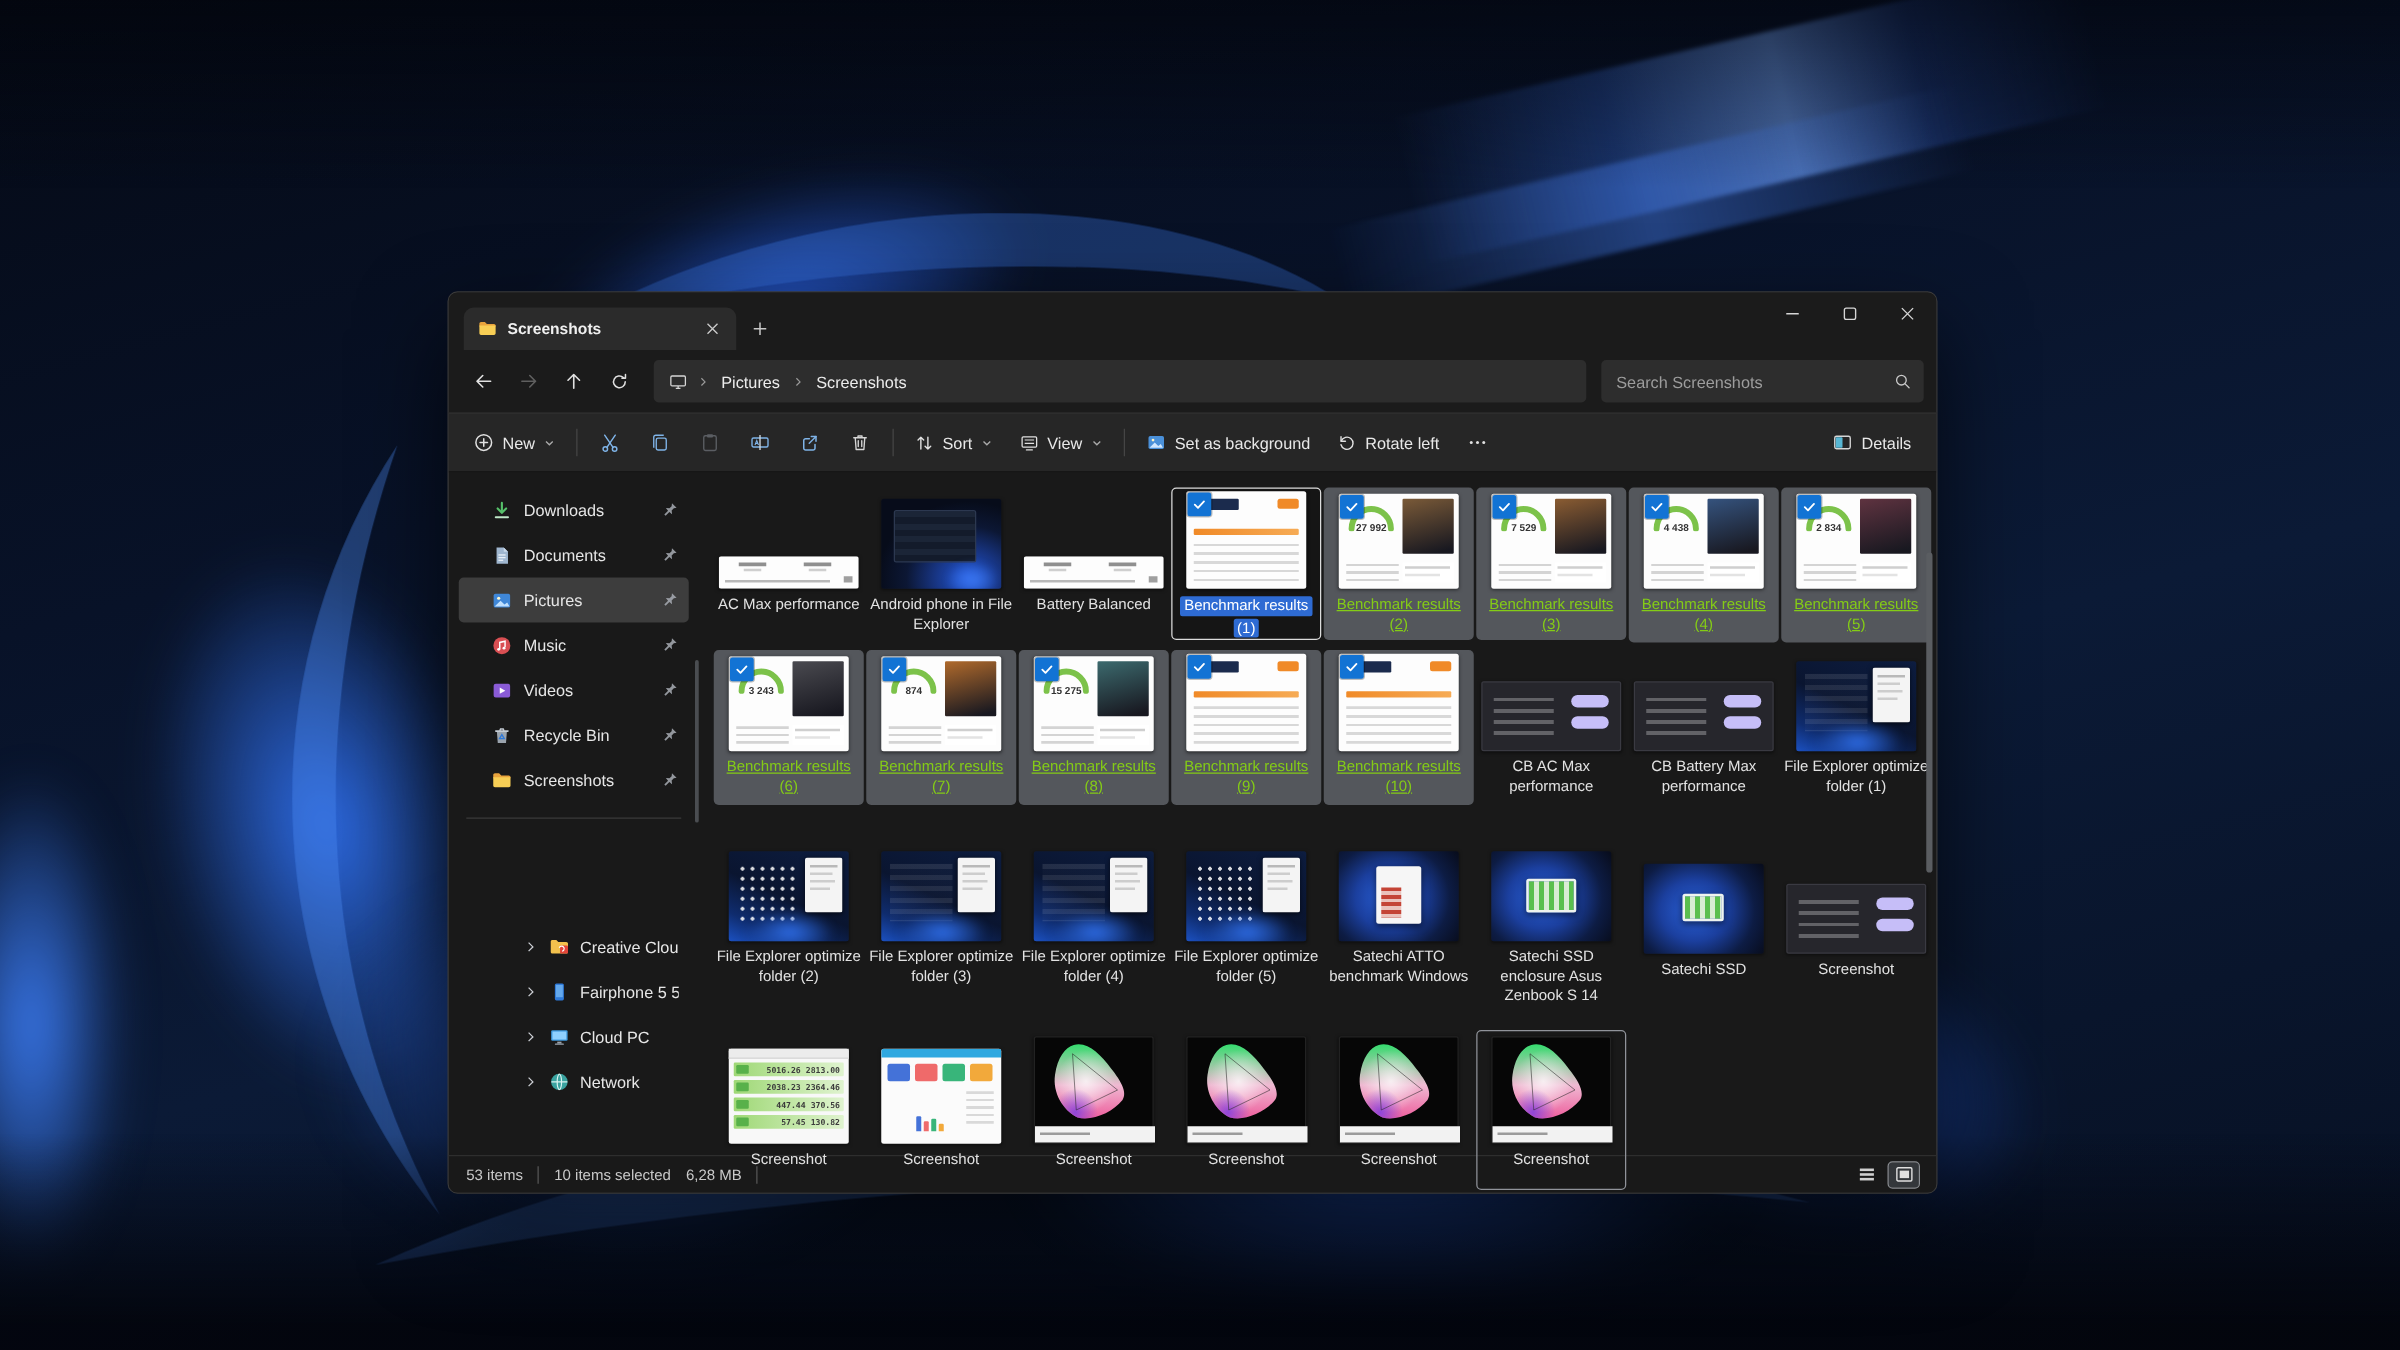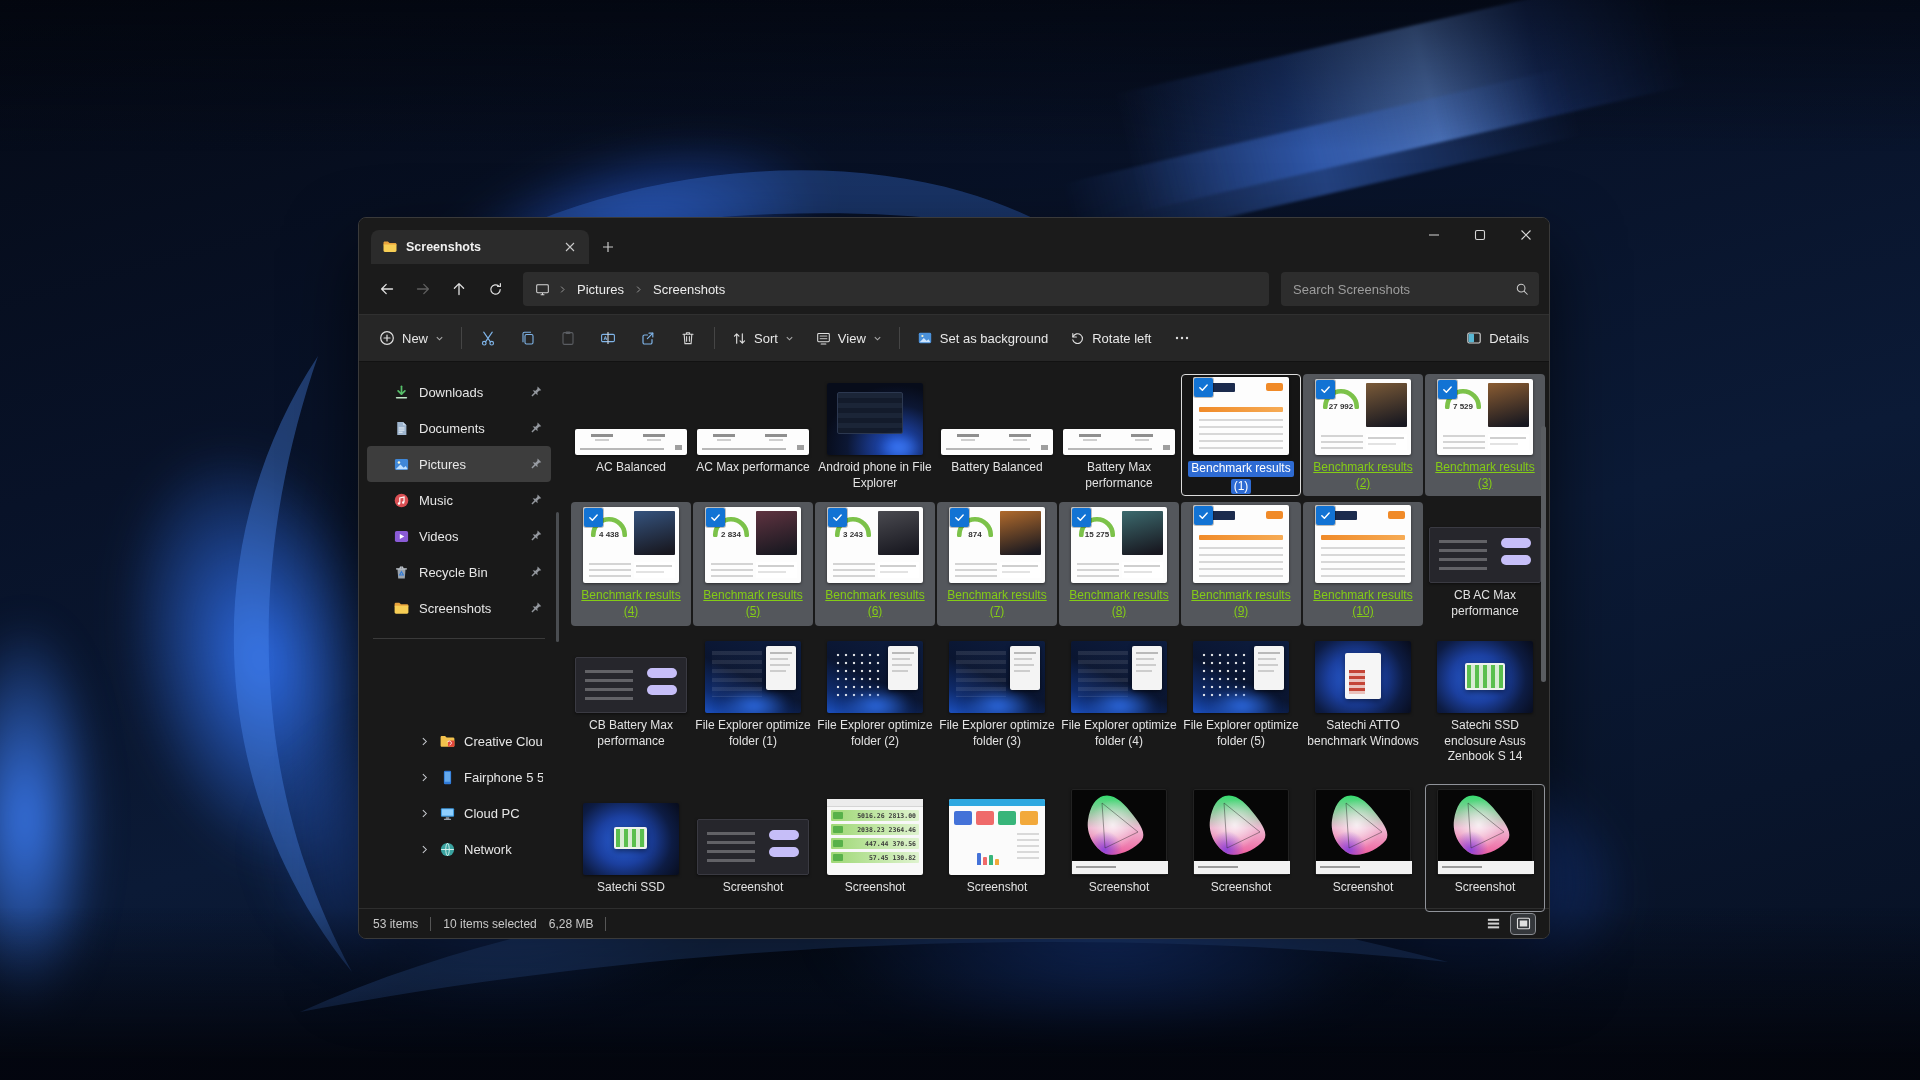--- a/index.html
+++ b/index.html
@@ -16,21 +16,21 @@
   .p4{left:1180px;top:700px;width:520px;height:330px;background:radial-gradient(closest-side,#1d4cb8,rgba(12,32,100,0) 75%);transform:rotate(14deg);}
   .p5{left:340px;top:120px;width:560px;height:260px;background:radial-gradient(closest-side,#2557cc,rgba(14,36,110,0) 75%);transform:rotate(-18deg);}
   .p6{left:-70px;top:560px;width:190px;height:520px;background:radial-gradient(closest-side,#3b7bf2,rgba(20,50,140,0) 78%);}
   .bloom-arcs{position:absolute;left:0;top:0;}
   .streak{position:absolute;filter:blur(1.5px);}
   .s1{left:1120px;top:30px;width:560px;height:120px;transform:rotate(-13deg);background:linear-gradient(90deg,transparent 0%,rgba(60,115,230,.35) 30%,rgba(120,170,255,.6) 55%,rgba(50,95,200,.3) 75%,transparent 100%);}
   .s2{left:1060px;top:125px;width:520px;height:70px;transform:rotate(-13deg);background:linear-gradient(90deg,transparent,rgba(70,125,235,.45) 50%,transparent);}
   .floor{position:absolute;left:0;top:0;width:100%;height:100%;background:linear-gradient(180deg,rgba(2,4,10,.55) 0%,rgba(2,4,10,0) 14%,rgba(2,4,10,0) 84%,rgba(3,5,12,.92) 98%);}
 
   
-  .window{position:absolute;left:358px;top:217px;width:1192px;height:722px;border-radius:8px;overflow:hidden;
+  .window{position:absolute;left:358px;top:233px;width:1192px;height:722px;border-radius:8px;overflow:hidden;
     background:#191919;border:1px solid #3a3a3a;box-shadow:0 30px 70px rgba(0,0,0,.65);display:flex;flex-direction:column;}
 
   
   .tabbar{height:46px;background:#1b1b1b;display:flex;align-items:flex-end;padding-left:12px;flex:none;}
   .tab{height:34px;width:218px;background:#2b2b2b;border-radius:8px 8px 0 0;display:flex;align-items:center;gap:8px;padding:0 8px 0 11px;}
   .tab-title{flex:1;font-size:12.5px;color:#f0f0f0;font-weight:bold;white-space:nowrap;overflow:hidden;}
   .icon-btn{display:flex;align-items:center;justify-content:center;border-radius:4px;}
   .tab-close{width:22px;height:22px;}
   .newtab{width:30px;height:28px;margin:0 0 3px 4px;display:flex;align-items:center;justify-content:center;color:#c8c8c8;}
   .win-controls{margin-left:auto;display:flex;align-self:flex-start;height:34px;}
@@ -586,48 +586,36 @@
             </div>
           </div>
         <div class="side-scroll"></div>
       </div>
       <div class="content">
         <div class="grid">
             <div class="tile" style="height:122px">
               <div class="thumb-box">
                 <div class="thumb t-table"></div>
               </div>
-              <div class="label">AC Balanced</div>
-            </div>
-            <div class="tile" style="height:122px">
-              <div class="thumb-box">
-                <div class="thumb t-table"></div>
-              </div>
               <div class="label">AC Max performance</div>
             </div>
             <div class="tile" style="height:122px">
               <div class="thumb-box">
                 <div class="thumb t-android">
                   <i class="ta-ui"></i>
                   <i class="ta-glow"></i>
                 </div>
               </div>
               <div class="label">Android phone in File Explorer</div>
             </div>
             <div class="tile" style="height:122px">
               <div class="thumb-box">
                 <div class="thumb t-table"></div>
               </div>
               <div class="label">Battery Balanced</div>
-            </div>
-            <div class="tile" style="height:122px">
-              <div class="thumb-box">
-                <div class="thumb t-table"></div>
-              </div>
-              <div class="label">Battery Max performance</div>
             </div>
             <div class="tile renaming" style="height:122px">
               <div class="thumb-box">
                 <div class="thumb t-mark">
                   <i class="m-logo"></i>
                   <i class="m-btn"></i>
                   <i class="m-bar"></i>
                   <i class="m-lines"></i>
                   <span class="chk">
                     <svg viewBox="0 0 12 12" width="11" height="11">

